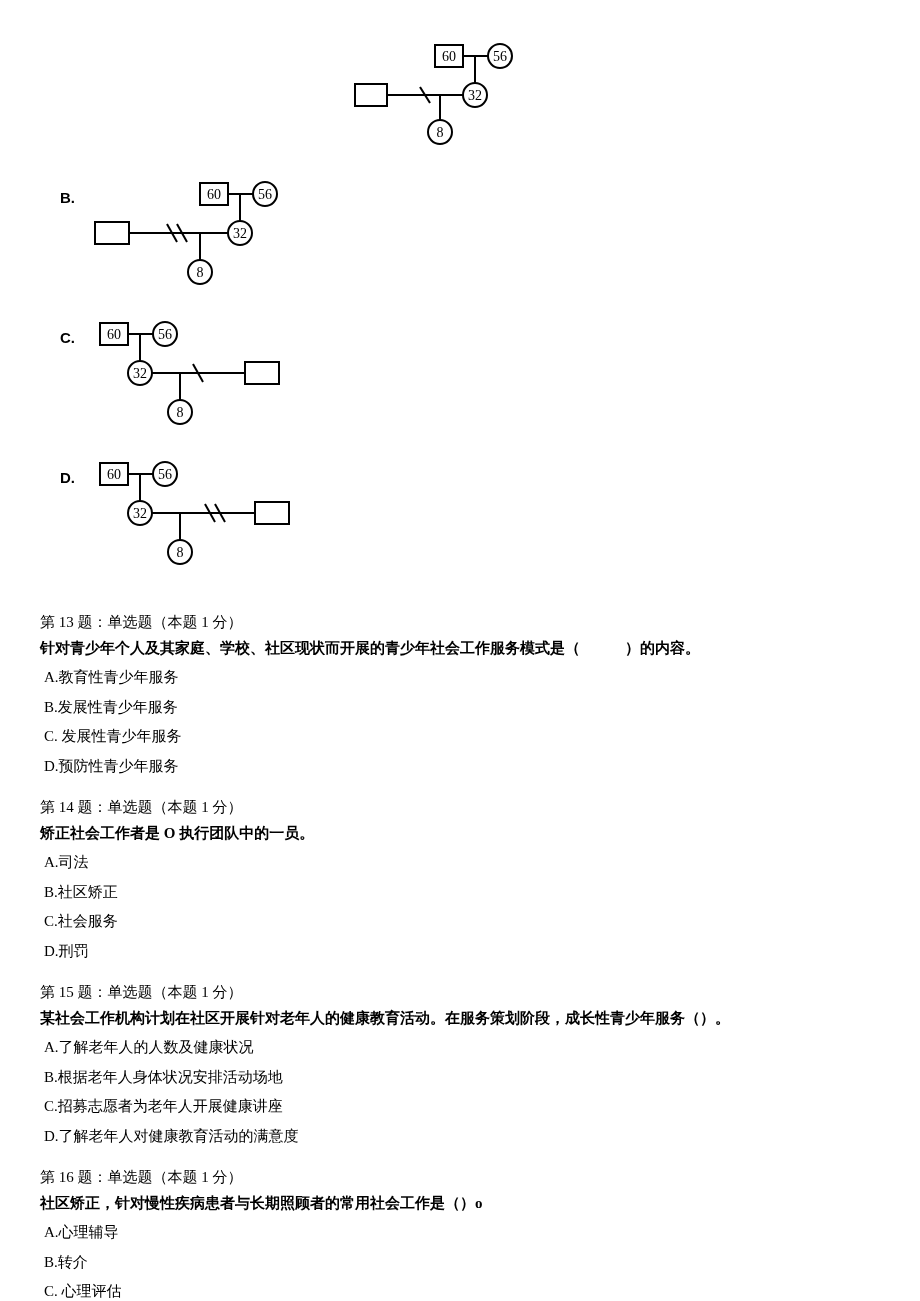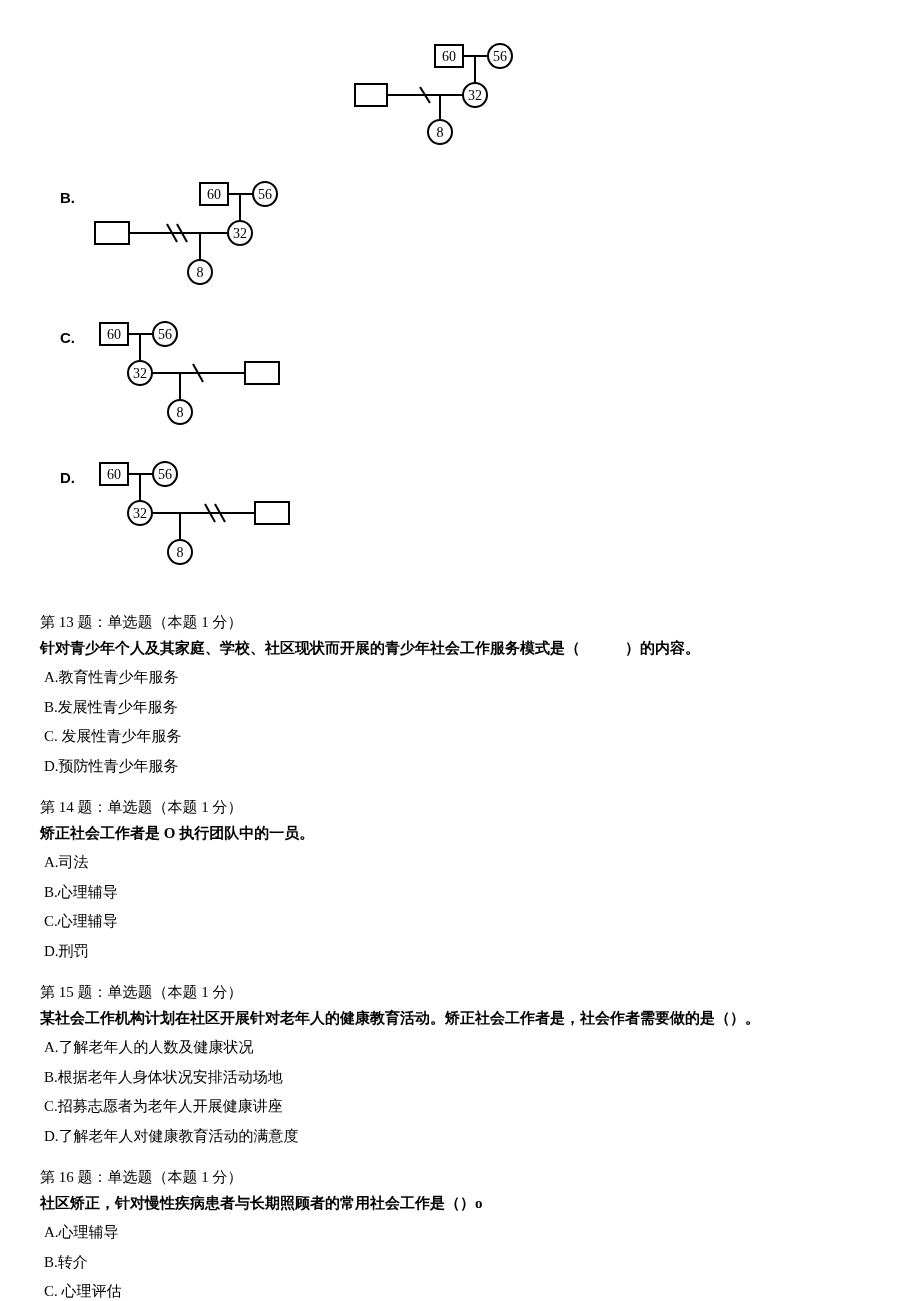--- a/index.html
+++ b/index.html
@@ -144,26 +144,26 @@
 <div class="question-header">第 13 题：单选题（本题 1 分）</div>
 <div class="question-body">针对青少年个人及其家庭、学校、社区现状而开展的青少年社会工作服务模式是（　　　）的内容。</div>
 <div class="option-line">A.教育性青少年服务</div>
 <div class="option-line">B.发展性青少年服务</div>
 <div class="option-line">C. 发展性青少年服务</div>
 <div class="option-line">D.预防性青少年服务</div>
 
 <div class="question-header">第 14 题：单选题（本题 1 分）</div>
 <div class="question-body">矫正社会工作者是 O 执行团队中的一员。</div>
 <div class="option-line">A.司法</div>
-<div class="option-line">B.心理辅导</div>
-<div class="option-line">C.心理辅导</div>
+<div class="option-line">B.社区矫正</div>
+<div class="option-line">C.社会服务</div>
 <div class="option-line">D.刑罚</div>
 
 <div class="question-header">第 15 题：单选题（本题 1 分）</div>
-<div class="question-body">某社会工作机构计划在社区开展针对老年人的健康教育活动。矫正社会工作者是，社会作者需要做的是（）。</div>
+<div class="question-body">某社会工作机构计划在社区开展针对老年人的健康教育活动。在服务策划阶段，成长性青少年服务（）。</div>
 <div class="option-line">A.了解老年人的人数及健康状况</div>
 <div class="option-line">B.根据老年人身体状况安排活动场地</div>
 <div class="option-line">C.招募志愿者为老年人开展健康讲座</div>
 <div class="option-line">D.了解老年人对健康教育活动的满意度</div>
 
 <div class="question-header">第 16 题：单选题（本题 1 分）</div>
 <div class="question-body">社区矫正，针对慢性疾病患者与长期照顾者的常用社会工作是（）o</div>
 <div class="option-line">A.心理辅导</div>
 <div class="option-line">B.转介</div>
 <div class="option-line">C. 心理评估</div>

